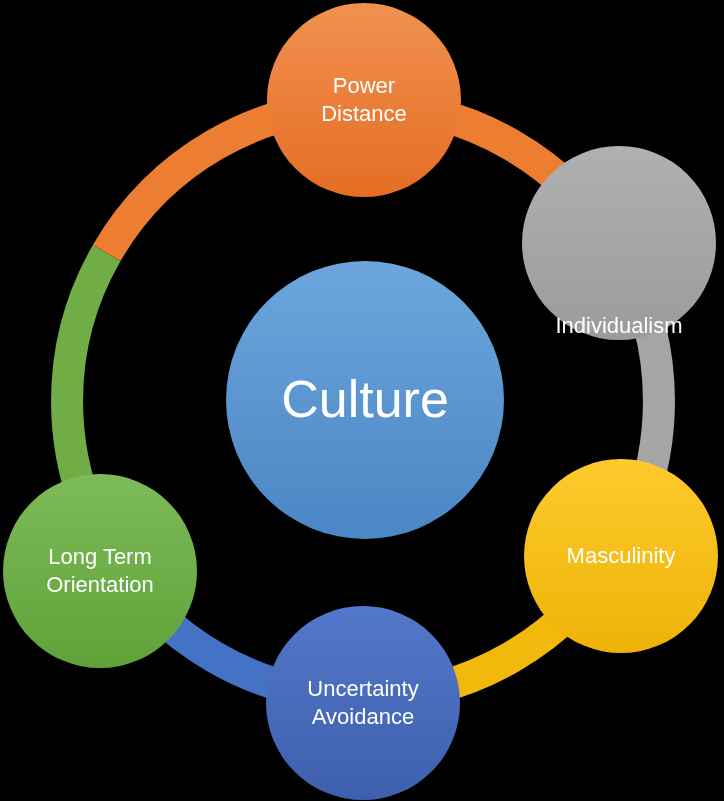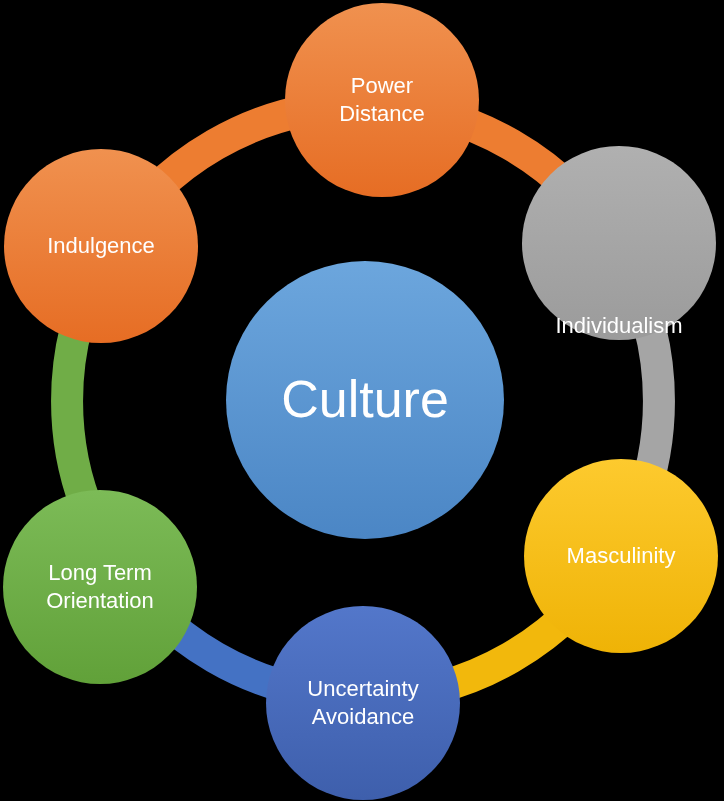--- a/index.html
+++ b/index.html
@@ -47,25 +47,25 @@
     display: flex;
     align-items: center;
     justify-content: center;
     text-align: center;
   }
   .node-center .label {
     color: #FFFFFF;
     font-size: 52px;
     line-height: 1.1;
   }
-  .pos-top          { left: 285px; top: 3px;   }
+  .pos-top          { left: 267px; top: 3px;   }
   .pos-top-right    { left: 522px; top: 146px; align-items: flex-end; }
   .pos-bottom-right { left: 524px; top: 459px; }
   .pos-bottom       { left: 266px; top: 606px; }
-  .pos-bottom-left  { left: 3px;   top: 490px; }
+  .pos-bottom-left  { left: 3px;   top: 474px; }
   .pos-top-left     { left: 4px;   top: 149px; }
 </style>
 </head>
 <body style="background: rgb(0, 0, 0);">
 
 <div class="stage">
 
   <svg class="ring-svg" width="724" height="801" viewBox="0 0 724 801">
     <g fill="none" stroke-width="32" stroke-linecap="butt">
       <path d="M 363 105 A 296 296 0 0 1 619.3 253" stroke="#ED7D31"></path>
@@ -90,21 +90,18 @@
   </div>
 
   <div class="node pos-bottom" style="background: linear-gradient(rgb(83, 119, 202), rgb(62, 95, 172));">
     <div class="label" style="color: rgb(255, 255, 255);">Uncertainty Avoidance</div>
   </div>
 
   <div class="node pos-bottom-left" style="background: linear-gradient(rgb(124, 187, 87), rgb(97, 161, 57));">
     <div class="label" style="color: rgb(255, 255, 255);">Long Term Orientation</div>
   </div>
 
-  <div class="node pos-top-left" style="background: linear-gradient(rgb(240, 145, 79), rgb(230, 109, 36));">
-    <div class="label" style="color: rgb(255, 255, 255);">Indulgence</div>
-  </div>
 
   <div class="node-center" style="background: linear-gradient(rgb(108, 166, 221), rgb(75, 134, 197));">
     <div class="label" style="color: rgb(255, 255, 255);">Culture</div>
   </div>
 
 </div>
 
 </body></html>

